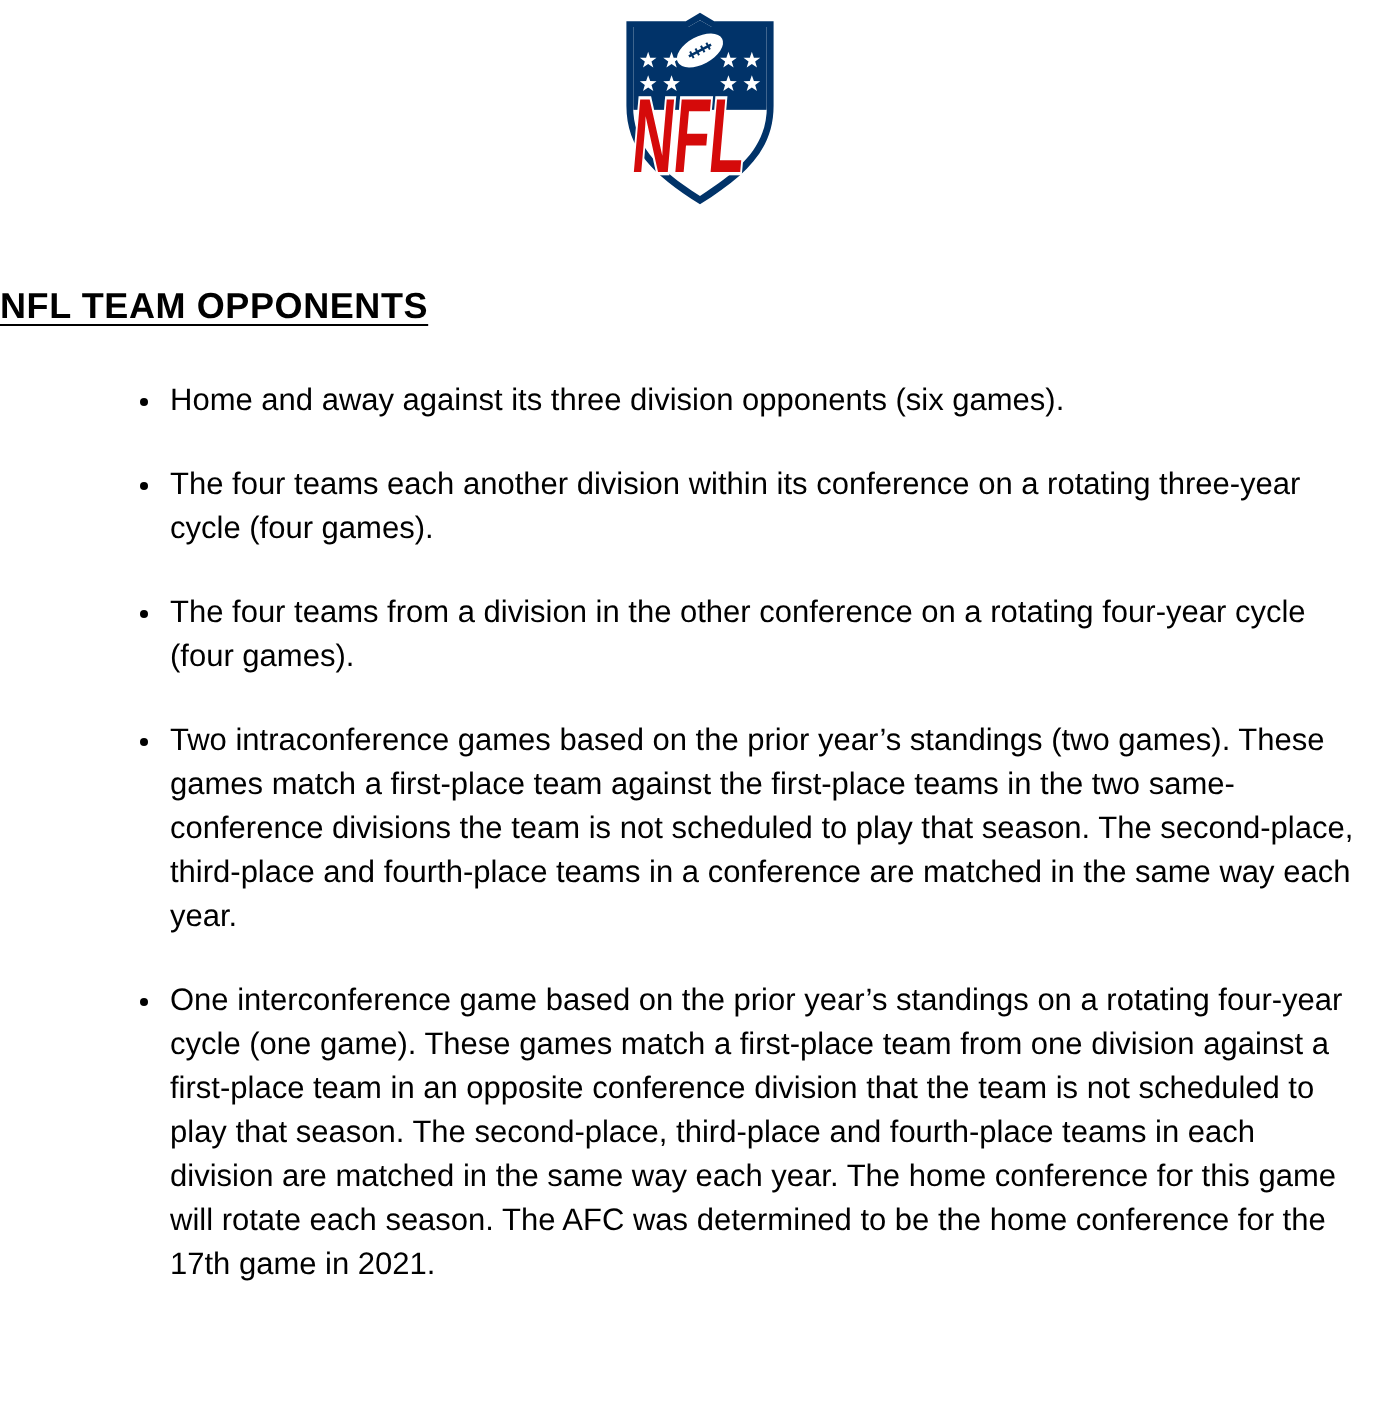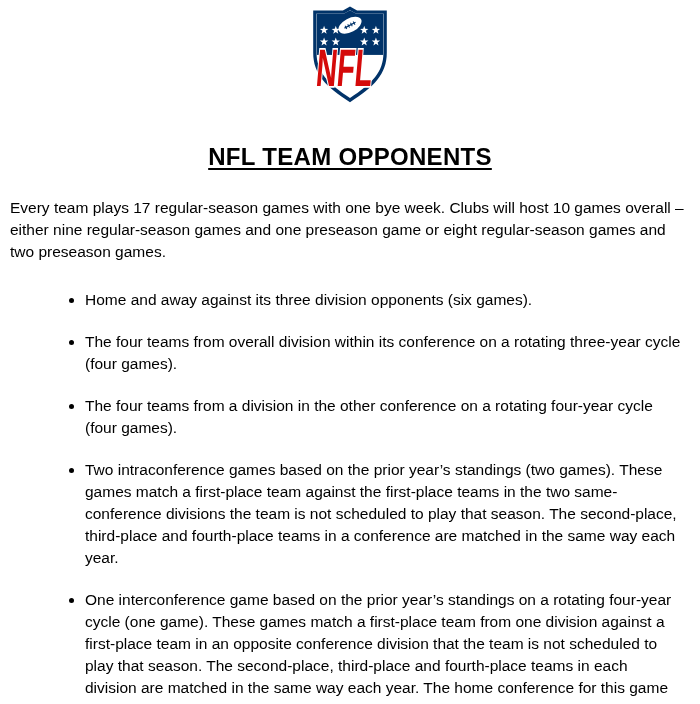--- a/index.html
+++ b/index.html
@@ -18,22 +18,21 @@
   .logo-wrap {
     width: 84px;
     margin: 6px auto 0 auto;
   }
   .logo-wrap svg {
     display: block;
     width: 84px;
     height: 97px;
   }
   h1.doc-title {
-    text-align: center;
-    font-size: 24px;
+    font-size: 18px;
     font-weight: bold;
     letter-spacing: 0.3px;
     margin: 40px 0 0 0;
     text-decoration: underline;
     text-underline-offset: 3px;
   }
   p.intro {
     margin: 26px 14px 0 10px;
     font-size: 15.5px;
     line-height: 22px;
@@ -89,23 +88,22 @@
         <line x1="3.7" y1="-4.5" x2="3.7" y2="4.5" stroke="#013369" stroke-width="2.4"></line>
         <line x1="11" y1="-4.5" x2="11" y2="4.5" stroke="#013369" stroke-width="2.4"></line>
       </g>
 
       <text x="100" y="191" text-anchor="middle" font-family="Liberation Sans, sans-serif" font-weight="bold" font-size="126" textLength="134" lengthAdjust="spacingAndGlyphs" stroke="#FFFFFF" stroke-width="8" paint-order="stroke" transform="translate(100,0) skewX(-5) translate(-100,0)" fill="#D50A0A">NFL</text>
     </svg>
   </div>
 
   <h1 class="doc-title">NFL TEAM OPPONENTS</h1>
 
-  <p class="intro">Every team plays 17 regular-season games with one bye week. Clubs will host 10 games overall – either nine regular-season games and one preseason game or eight regular-season games and two preseason games.</p>
 
   <ul class="points">
     <li>Home and away against its three division opponents (six games).</li>
-    <li>The four teams from overall division within its conference on a rotating three-year cycle (four games).</li>
+    <li>The four teams each another division within its conference on a rotating three-year cycle (four games).</li>
     <li>The four teams from a division in the other conference on a rotating four-year cycle (four games).</li>
     <li>Two intraconference games based on the prior year’s standings (two games). These games match a first-place team against the first-place teams in the two same-conference divisions the team is not scheduled to play that season. The second-place, third-place and fourth-place teams in a conference are matched in the same way each year.</li>
     <li>One interconference game based on the prior year’s standings on a rotating four-year cycle (one game). These games match a first-place team from one division against a first-place team in an opposite conference division that the team is not scheduled to play that season. The second-place, third-place and fourth-place teams in each division are matched in the same way each year. The home conference for this game will rotate each season. The AFC was determined to be the home conference for the 17th game in 2021.</li>
   </ul>
 
 </div>
 
 </body></html>

